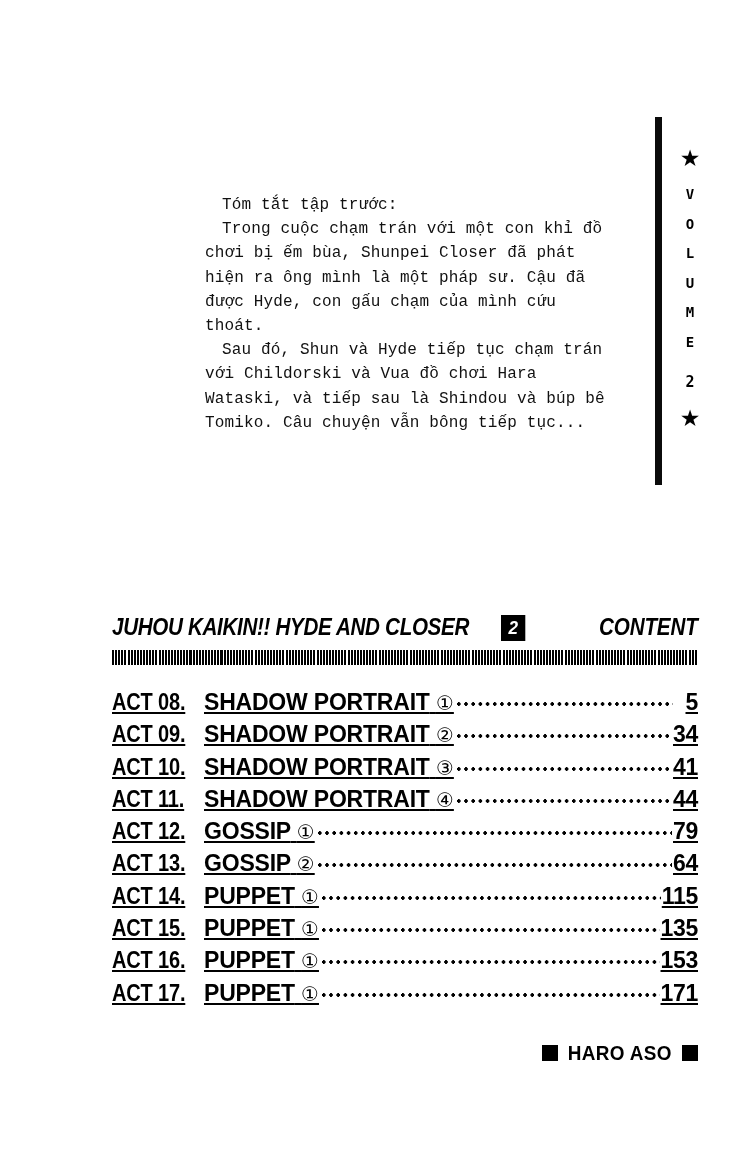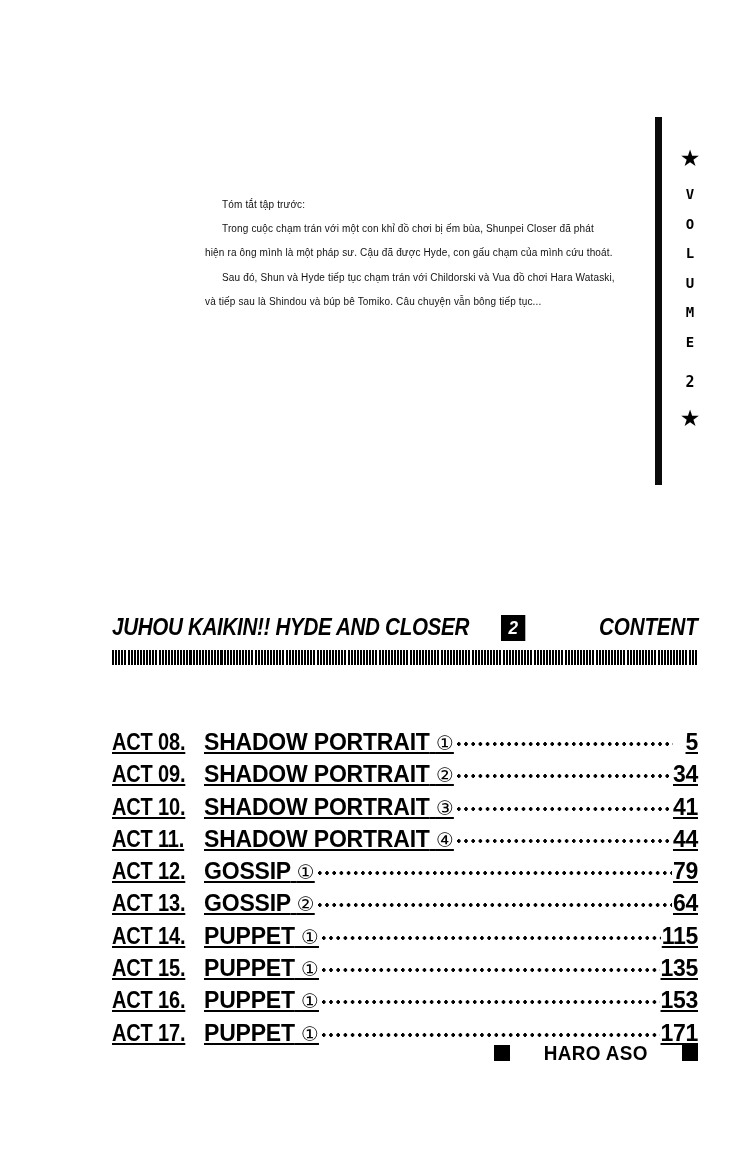--- a/index.html
+++ b/index.html
@@ -19,22 +19,22 @@
   }
 
   
   #summary-block {
     position: absolute;
     left: 205px;
     top: 193px;
     width: 410px;
   }
   .summary-para {
-    font-family: Liberation Sans, sans-serif;
-    font-size: 10px;
+    font-family: Liberation Mono, monospace;
+    font-size: 16px;
     line-height: 24.2px;
     color: #111111;
     letter-spacing: 0.15px;
     text-indent: 17px;
     margin: 0;
     white-space: normal;
   }
   .summary-para.first {
     text-indent: 17px;
   }
@@ -190,21 +190,20 @@
   }
   .toc-title {
     flex: 0 0 auto;
     font-family: "Liberation Sans Narrow", "Liberation Sans", sans-serif;
     font-weight: bold;
     font-size: 23px;
     line-height: 28px;
     color: #000000;
     letter-spacing: -0.2px;
     padding-right: 2px;
-    margin-top: 40px;
   }
   .toc-title .circled {
     font-family: "DejaVu Sans", sans-serif;
     font-weight: normal;
     font-size: 20px;
     letter-spacing: 0;
   }
   .toc-dots {
     flex: 1 1 auto;
     overflow: hidden;
@@ -235,21 +234,21 @@
     letter-spacing: -0.3px;
   }
 
   
   #toc-footer {
     position: absolute;
     right: 52px;
     top: 1042px;
     display: flex;
     align-items: center;
-    gap: 28px;
+    gap: 4px;
   }
   #toc-footer .sq {
     width: 16px;
     height: 16px;
     background: #000000;
     display: block;
   }
   #toc-footer .author {
     font-family: "Liberation Sans Narrow", "Liberation Sans", sans-serif;
     font-weight: bold;

